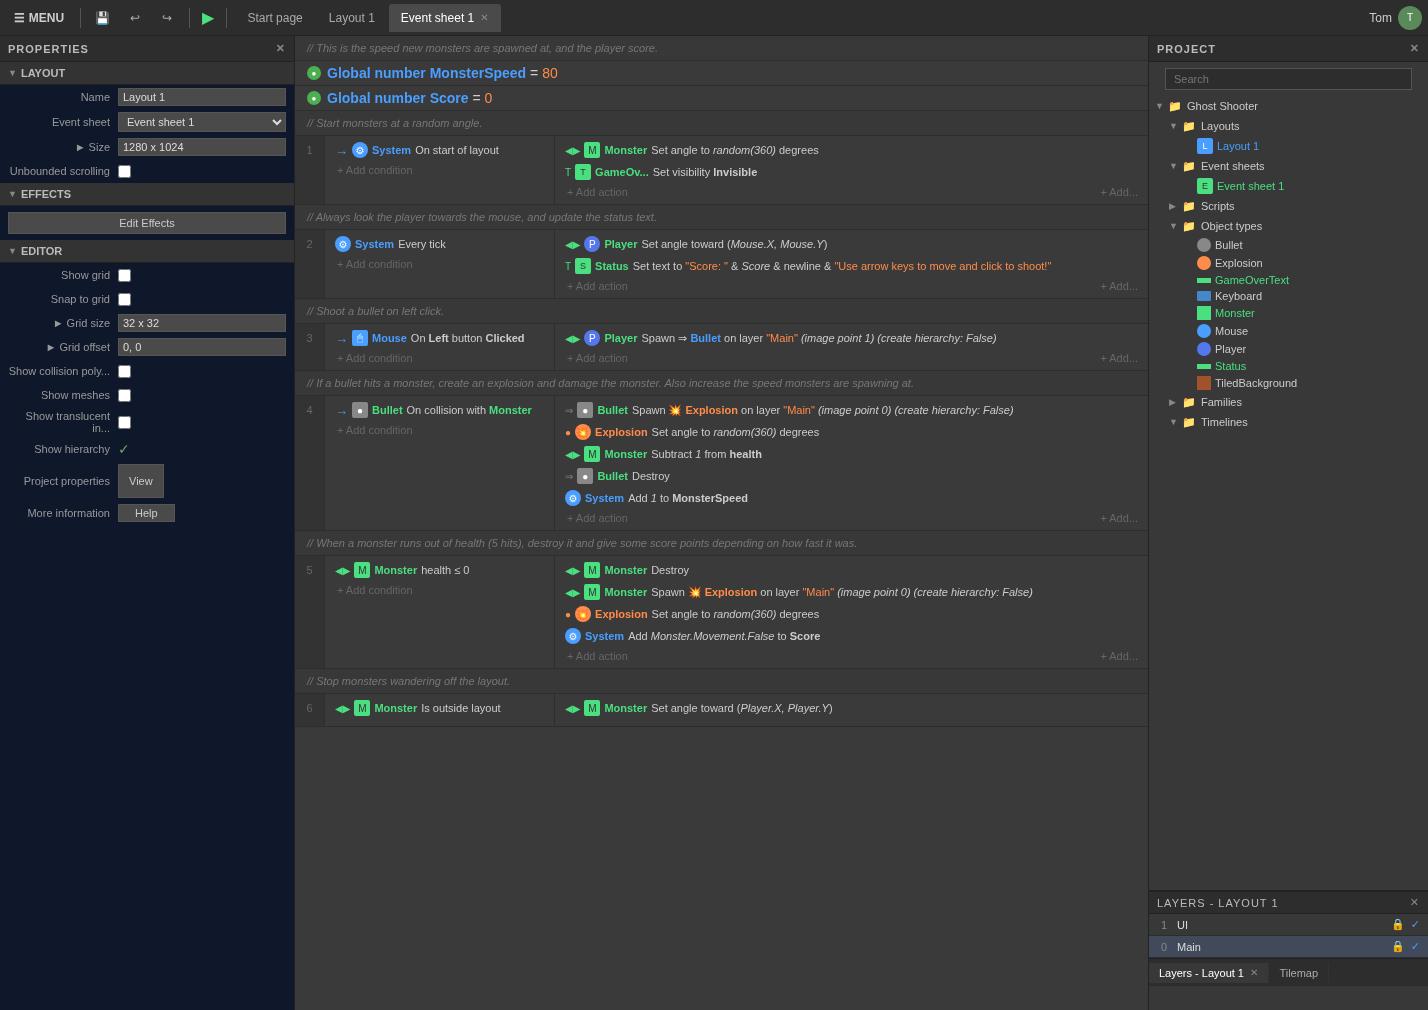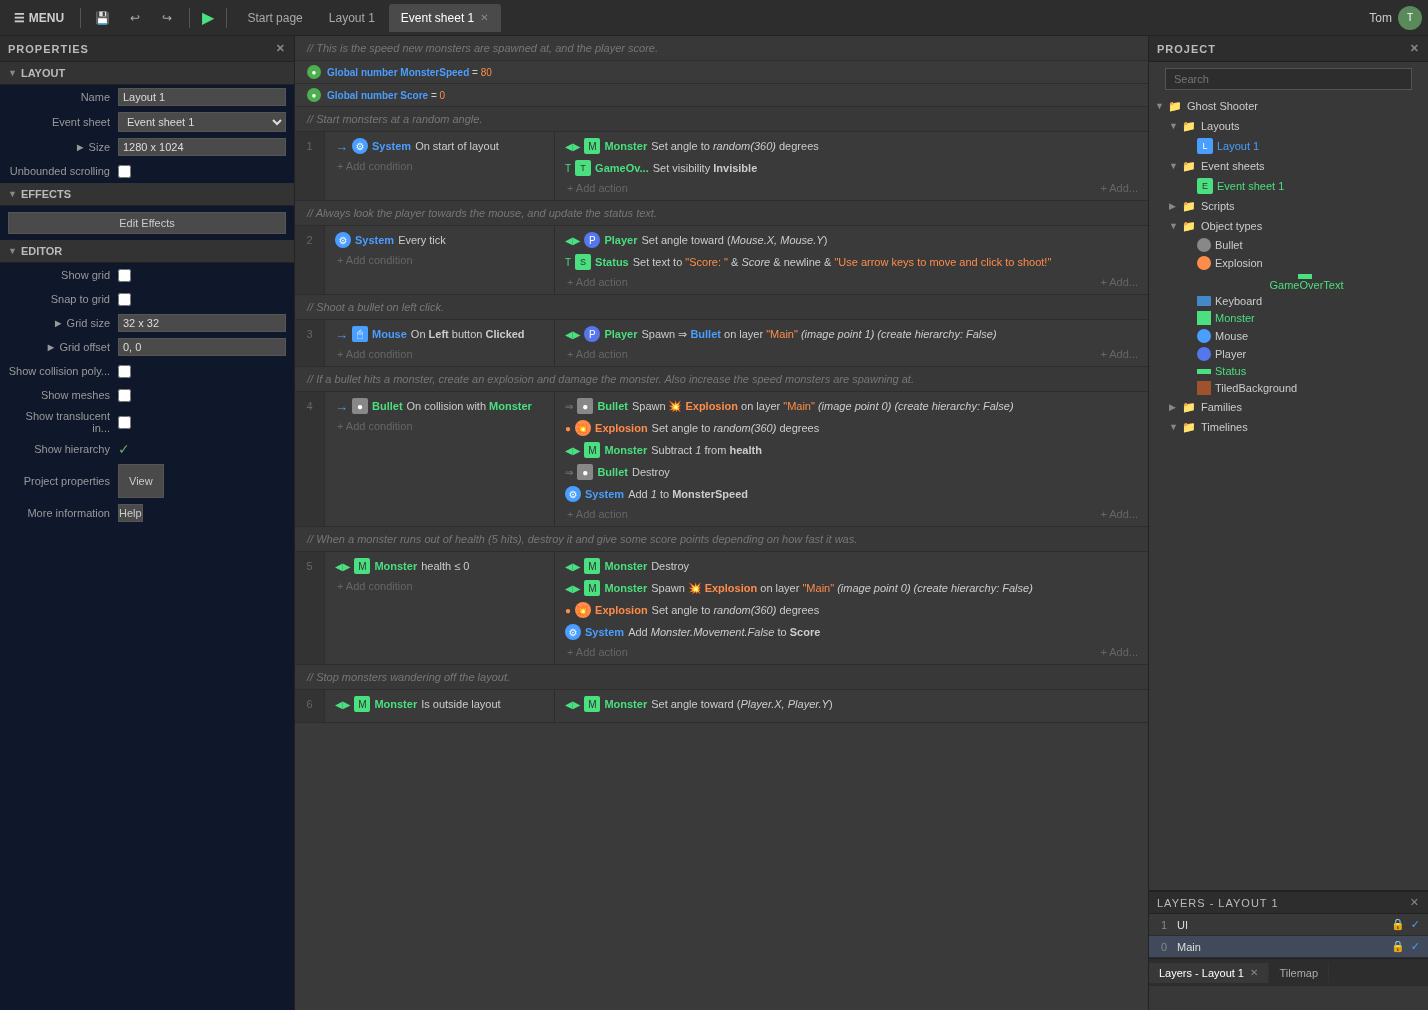--- a/index.html
+++ b/index.html
@@ -110,21 +110,21 @@
     .bottom-tab-close { font-size: 10px; color: #888; cursor: pointer; }
 
     .play-btn { background: #2d2d2d; border: none; color: #4adf7f; font-size: 16px; cursor: pointer; padding: 0 4px; }
 
     
     ::-webkit-scrollbar { width: 6px; height: 6px; }
     ::-webkit-scrollbar-track { background: #2d2d2d; }
     ::-webkit-scrollbar-thumb { background: #555; border-radius: 3px; }
 
     .green-circle { width: 14px; height: 14px; background: #4caf50; border-radius: 50%; display: inline-flex; align-items: center; justify-content: center; font-size: 8px; color: #fff; flex-shrink: 0; }
-    .global-text { color: #ccc; font-size: 10px; }
+    .global-text { color: #ccc; font-size: 14px; }
     .global-bold { font-weight: bold; color: #4a9eff; }
     .global-num { color: #ff8c4a; }
 
     .action-text { color: #ccc; font-size: 11px; }
     .action-bold { font-weight: bold; }
     .action-italic { font-style: italic; }
     .action-blue { color: #4a9eff; }
     .action-orange { color: #ff8c4a; }
     .action-quote { color: #ff8c4a; }
 
@@ -235,21 +235,21 @@
     <div class="prop-row">
       <span class="prop-label">Show hierarchy</span>
       <span class="checkbox-checked">✓</span>
     </div>
     <div class="prop-row">
       <span class="prop-label">Project properties</span>
       <button class="edit-effects-btn" style="margin:0;width:auto;padding:10px 10px;">View</button>
     </div>
     <div class="prop-row">
       <span class="prop-label">More information</span>
-      <button class="edit-effects-btn" style="margin:0;width:auto;padding:2px 0;">Help</button>
+      <button class="edit-effects-btn" style="margin:0;width:auto;padding:2px 16px;">Help</button>
     </div>
   </div>
 
   <div class="center-panel">
     <div class="event-sheet">
 
       <div class="comment-line">
         <span>// This is the speed new monsters are spawned at, and the player score.</span>
       </div>
 
@@ -552,21 +552,21 @@
         <div class="tree-item" style="padding-left:36px;">
           <span class="tree-arrow"> </span>
           <span style="display:inline-block;width:14px;height:14px;border-radius:50%;background:#888;margin-right:4px;vertical-align:middle;"></span>
           <span>Bullet</span>
         </div>
         <div class="tree-item" style="padding-left:36px;">
           <span class="tree-arrow"> </span>
           <span style="display:inline-block;width:14px;height:14px;border-radius:50%;background:#ff8c4a;margin-right:4px;vertical-align:middle;"></span>
           <span>Explosion</span>
         </div>
-        <div class="tree-item" style="padding-left:36px;flex-direction:column;">
+        <div class="tree-item" style="padding-left:36px;">
           <span class="tree-arrow"> </span>
           <span style="display:inline-block;width:14px;height:5px;background:#4adf7f;margin-right:4px;vertical-align:middle;"></span>
           <span style="color:#4adf7f">GameOverText</span>
         </div>
         <div class="tree-item" style="padding-left:36px;">
           <span class="tree-arrow"> </span>
           <span style="display:inline-block;width:14px;height:10px;background:#4488cc;border-radius:1px;margin-right:4px;vertical-align:middle;"></span>
           <span>Keyboard</span>
         </div>
         <div class="tree-item" style="padding-left:36px;">

